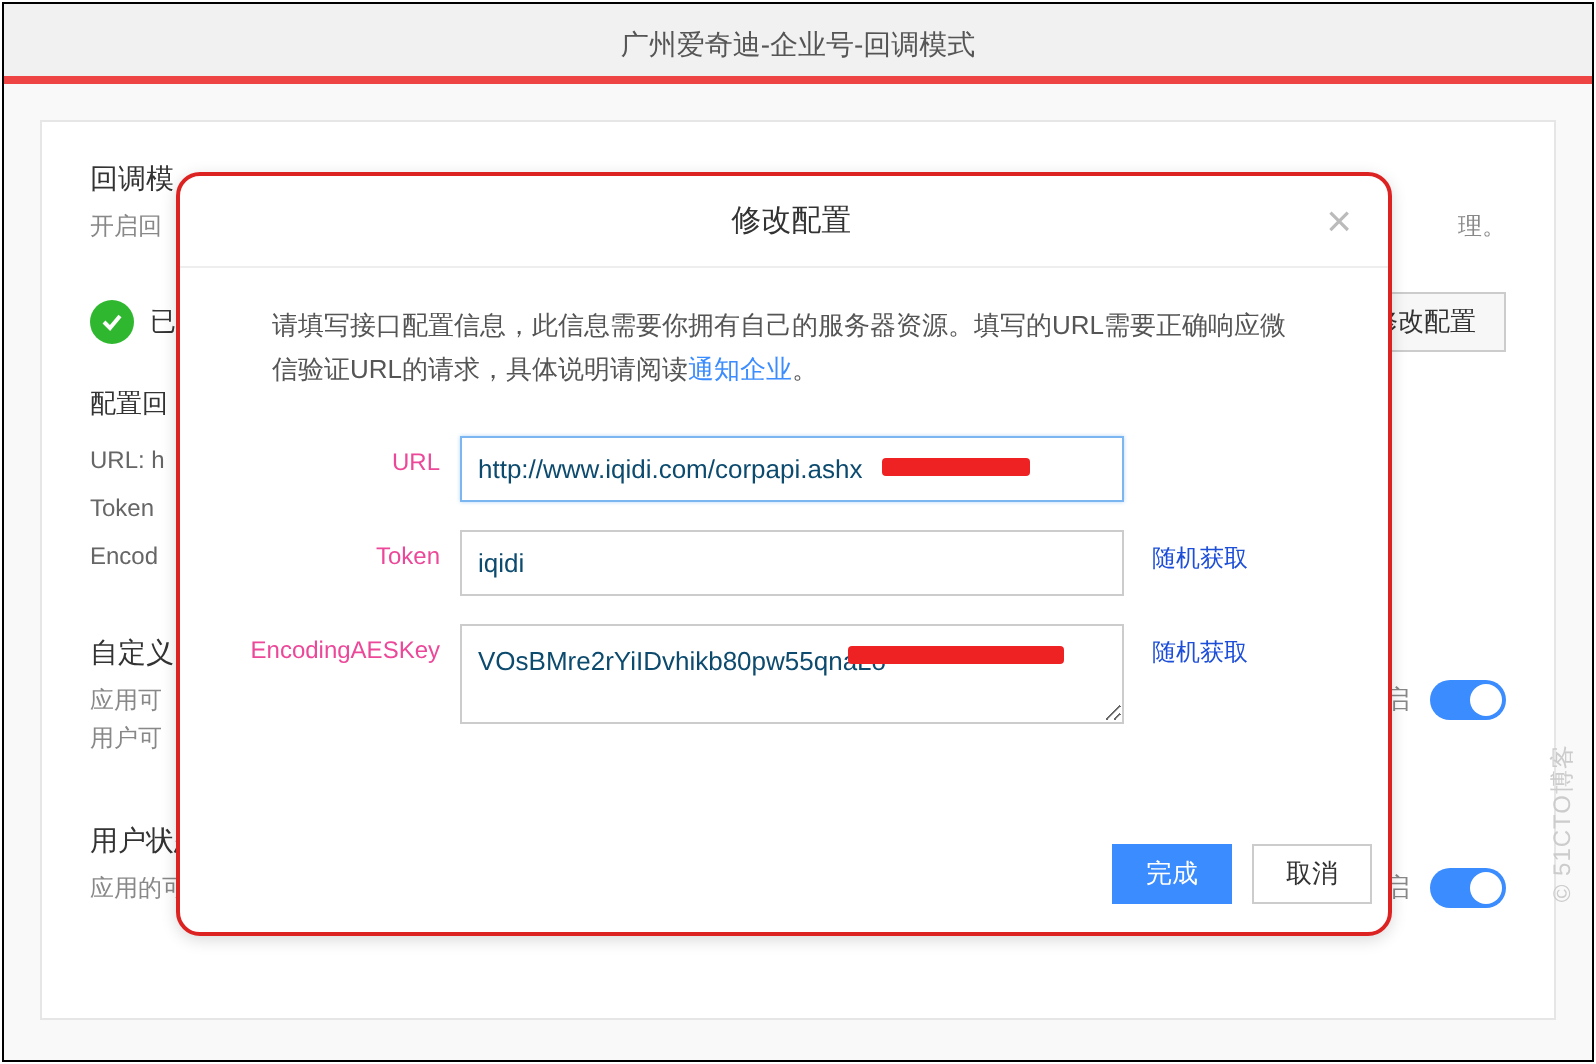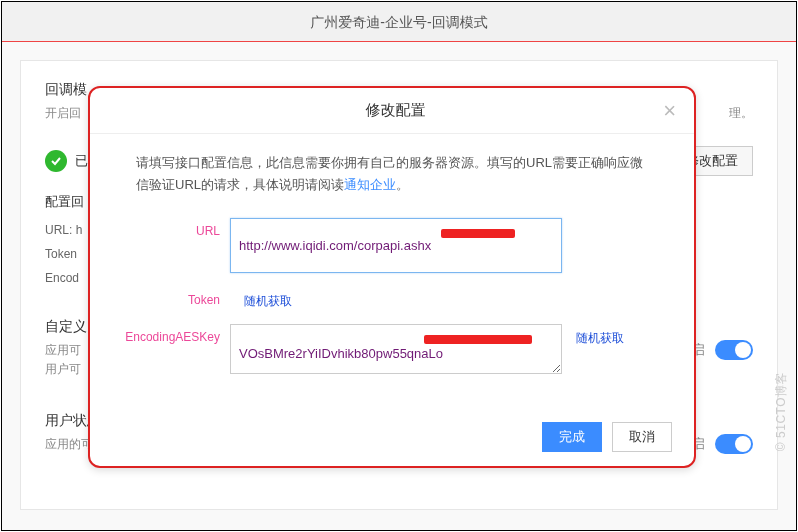--- a/index.html
+++ b/index.html
@@ -10,21 +10,21 @@
       background: #fff;
       width: 798px;
       height: 532px;
       overflow: hidden;
       position: relative;
     }
     .outer { border: 1px solid #000; width: 796px; height: 530px; margin: 1px; background: #f9f9f9; }
     
     .page-header {
       background: #f1f1f1;
-      border-bottom: 1px solid #ef4444;
+      border-bottom: 4px solid #ef4444;
       height: 40px;
       line-height: 40px;
       text-align: center;
       font-size: 14px;
       color: #555;
     }
     
     .main-panel {
       margin: 18px;
       background: #fff;
@@ -90,42 +90,42 @@
     
     .modal-body { padding: 18px 28px 10px 28px; }
     .help-text { color: #555; font-size: 13px; line-height: 22px; margin-bottom: 22px; padding: 0 18px; }
     .help-link { color: #3b8cff; text-decoration: none; }
     
     .form-row { display: flex; align-items: flex-start; margin-bottom: 14px; }
     .form-label { width: 112px; text-align: right; color: #ec4899; font-size: 12px; padding-top: 6px; padding-right: 10px; }
     .form-input {
       flex: 1; max-width: 332px;
       border: 1px solid #ccc;
-      padding: 19px 8px;
+      padding: 8px 8px;
       font-size: 13px;
-      color: #701a75;
+      color: #0c4a6e;
       outline: none;
     }
     .form-input.focused { border-color: #7bb6f0; box-shadow: 0 0 2px #b6d6f5; }
     .form-input.aes { height: 50px; resize: both; font-family: inherit; line-height: 1.5; }
     .form-link { color: #1d4ed8; font-size: 12px; margin-left: 14px; padding-top: 6px; cursor: pointer; }
     
     .redact {
       display: inline-block; background: #e22; height: 9px;
       vertical-align: middle; border-radius: 2px;
     }
     .redact.r1 { width: 74px; }
     .redact.r2 { width: 108px; }
     
     .url-val, .aes-val { position: relative; }
     .url-redact { position: absolute; left: 211px; top: 11px; }
     .aes-redact { position: absolute; left: 194px; top: 11px; }
     
     .modal-footer {
-      position: absolute; bottom: 14px; right: 22px;
+      position: absolute; bottom: 14px; right: 8px;
       display: flex; gap: 10px;
     }
     .btn {
       padding: 5px 16px; font-size: 13px; cursor: pointer;
       border: 1px solid #ccc; background: #fff; color: #333;
     }
     .btn.primary { background: #3b8cff; color: #fff; border-color: #3b8cff; }
     
     .watermark {
       position: absolute; right: 8px; bottom: 160px;
@@ -210,20 +210,21 @@
     <div class="form-row">
       <div class="form-label">URL</div>
       <div class="url-val" style="flex:1;max-width:332px;position:relative;">
         <input class="form-input focused" style="width: 100%;" value="http://www.iqidi.com/corpapi.ashx">
         <span class="redact r1 url-redact"></span>
       </div>
     </div>
 
     <div class="form-row">
       <div class="form-label">Token</div>
+      <input class="form-input" value="iqidi" style="">
       <span class="form-link">随机获取</span>
     </div>
 
     <div class="form-row">
       <div class="form-label">EncodingAESKey</div>
       <div class="aes-val" style="flex:1;max-width:332px;position:relative;">
         <textarea class="form-input aes" style="width: 100%;">VOsBMre2rYiIDvhikb80pw55qnaLo</textarea>
         <span class="redact r2 aes-redact"></span>
       </div>
       <span class="form-link">随机获取</span>

